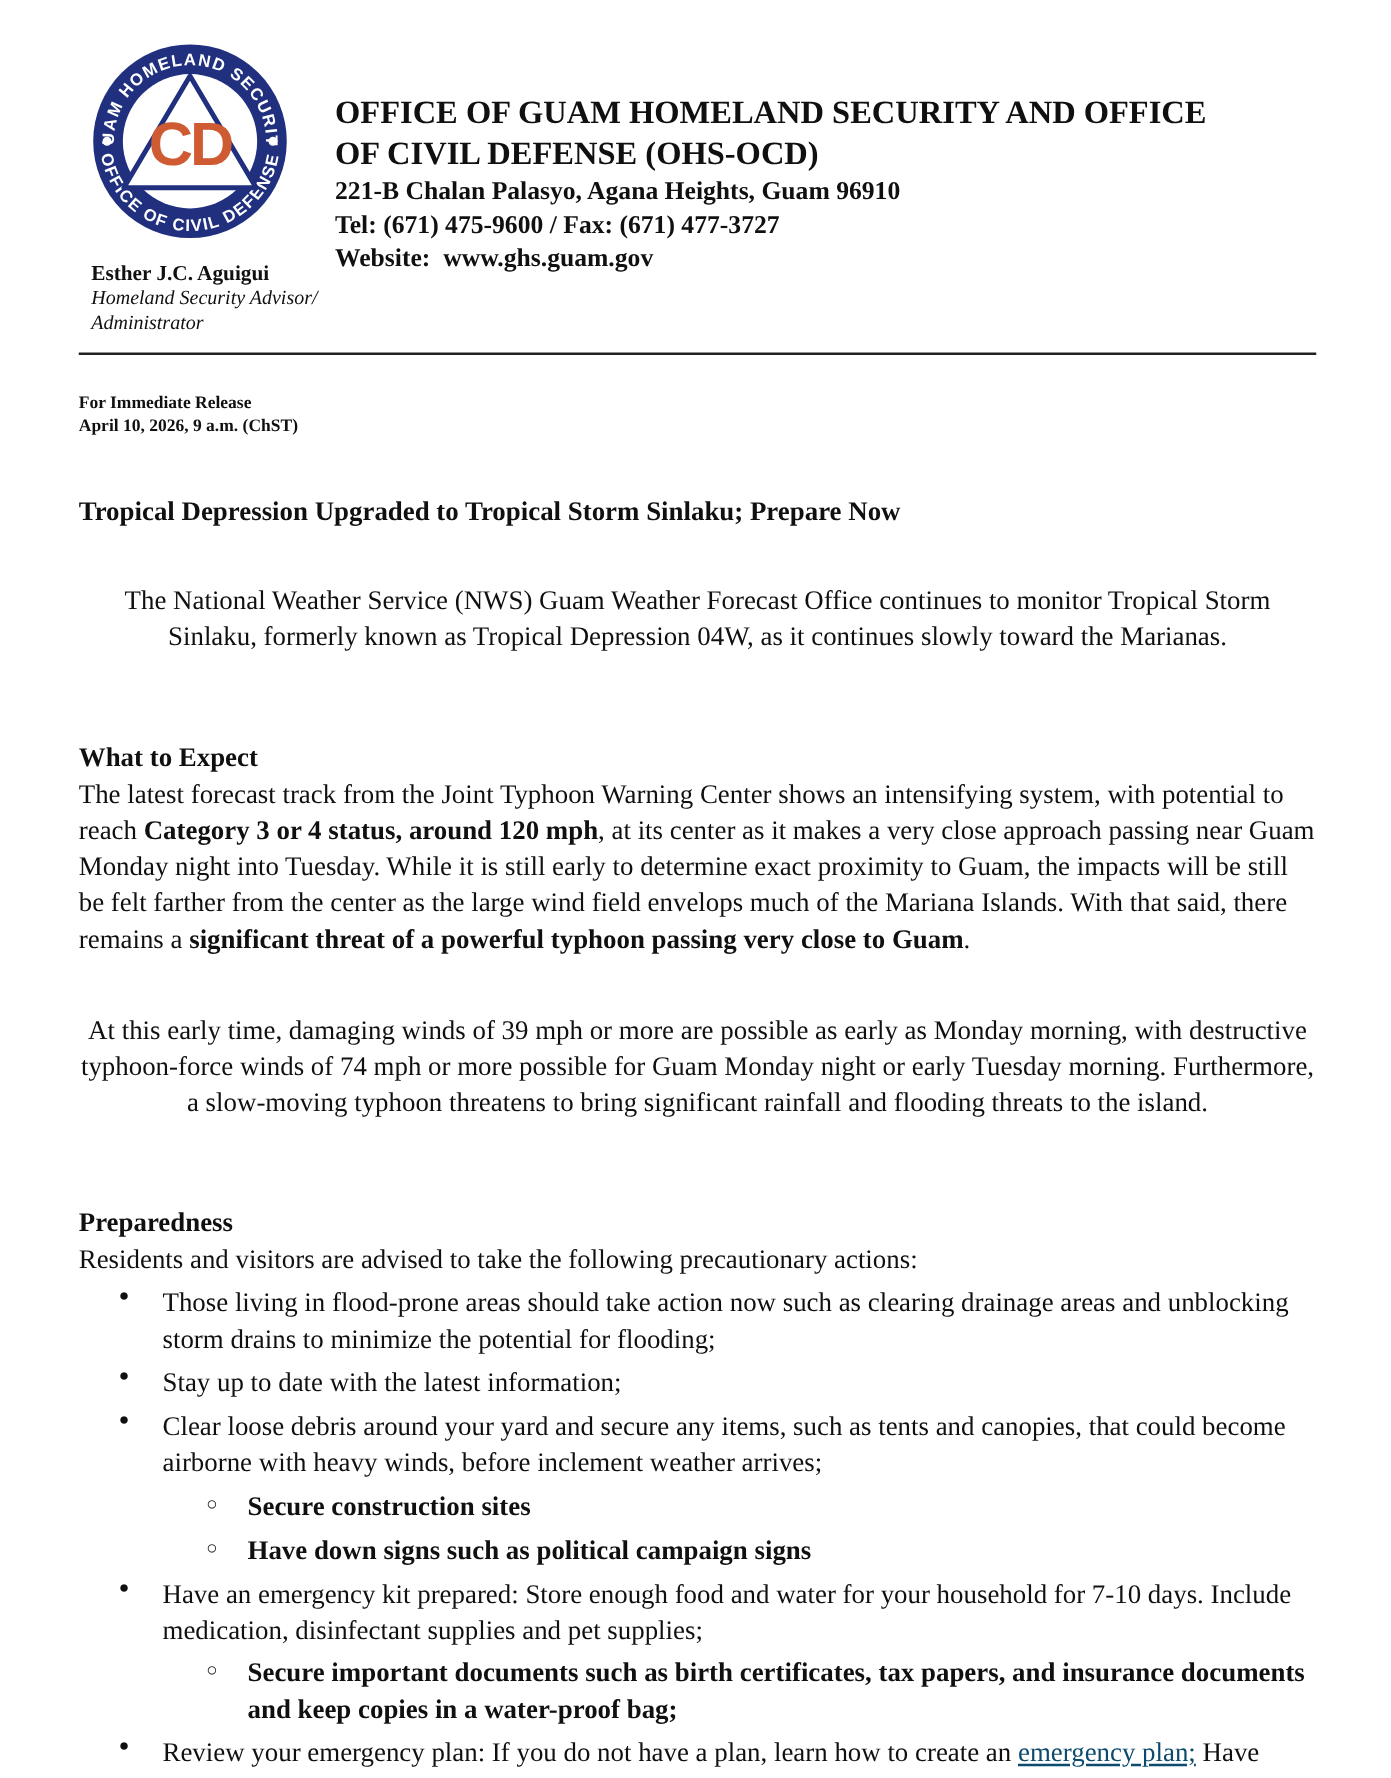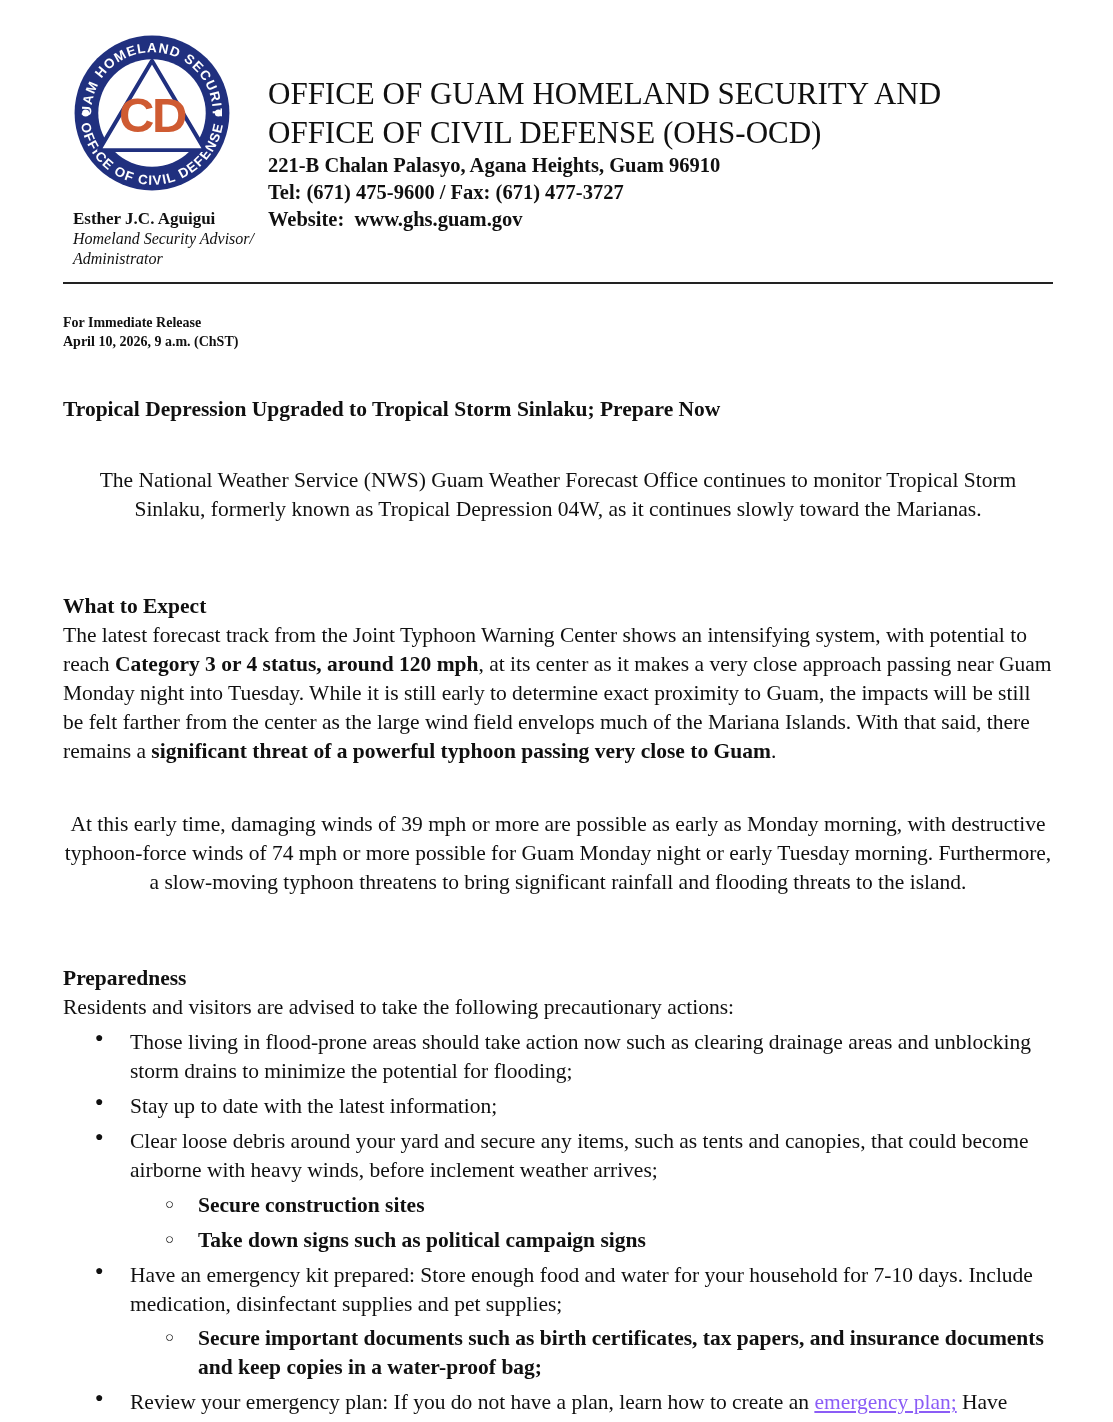--- a/index.html
+++ b/index.html
@@ -12,35 +12,35 @@
   .page { padding:34px 60px 0 63px; }
 
   
   .letterhead { display:flex; align-items:flex-start; }
   .logo-col { width:205px; flex:0 0 205px; }
   .seal { margin-left:10px; display:block; }
   .official { margin-top:10px; margin-left:10px; }
   .official-name { font-weight:bold; font-size:17px; line-height:1.25;margin-top:16px; }
   .official-title { font-style:italic; font-size:16px; line-height:1.25; }
   .agency-info { padding-top:40px; }
-  .agency-name { font-weight:normal; font-size:31px; line-height:1.26; max-width:720px; }
+  .agency-name { font-weight:bold; font-size:26px; line-height:1.26; max-width:720px; }
   .agency-line { font-weight:bold; font-size:20.5px; line-height:1.32; white-space:pre-wrap; }
   .rule { border:none; border-top:2.2px solid #222; margin:13px 0 0 0; }
 
   
   .release-block { margin-top:30px; }
   .release-line { font-weight:bold; font-size:14px; line-height:1.33; }
   .headline { font-weight:bold; font-size:21.5px; text-align:left; margin-top:46px; }
 
   
   .para { font-size:21.5px; line-height:1.345; margin-top:44px;text-align:center; }
   .para-tight { font-size:21.5px; line-height:1.345; }
   .section-head { font-weight:bold; font-size:21.5px; line-height:1.345; margin-top:68px; }
   .b { font-weight:bold; }
-  a.doc-link { color:#8b5cf6; text-decoration:underline; cursor:pointer; }
+  a.doc-link { color:#0c4a6e; text-decoration:underline; cursor:pointer; }
 
   
   .bullet-list { margin-top:2px; }
   .bullet-item { position:relative; font-size:21.5px; line-height:1.345; margin-top:6px; }
   .bullet-item.lvl1 { padding-left:67px; }
   .bullet-item.lvl1 .marker { position:absolute; left:32px; top:1px; font-size:19px; }
   .bullet-item.lvl2 { padding-left:135px; font-weight:bold; }
   .bullet-item.lvl2 .marker { position:absolute; left:102px; top:3px; font-size:15px; font-weight:normal; }
 </style>
 </head>
@@ -99,19 +99,19 @@
   <p class="para">At this early time, damaging winds of 39 mph or more are possible as early as Monday morning, with destructive typhoon-force winds of 74 mph or more possible for Guam Monday night or early Tuesday morning. Furthermore, a slow-moving typhoon threatens to bring significant rainfall and flooding threats to the island.</p>
 
   <div class="section-head">Preparedness</div>
   <p class="para-tight">Residents and visitors are advised to take the following precautionary actions:</p>
 
   <div class="bullet-list">
       <div class="bullet-item lvl1"><span class="marker" style="font-size: 14px;">●</span><span>Those living in flood-prone areas should take action now such as clearing drainage areas and unblocking storm drains to minimize the potential for flooding;</span></div>
       <div class="bullet-item lvl1"><span class="marker" style="font-size: 14px;">●</span><span>Stay up to date with the latest information;</span></div>
       <div class="bullet-item lvl1"><span class="marker" style="font-size: 14px;">●</span><span>Clear loose debris around your yard and secure any items, such as tents and canopies, that could become airborne with heavy winds, before inclement weather arrives;</span></div>
       <div class="bullet-item lvl2"><span class="marker">○</span><span class="b">Secure construction sites</span></div>
-      <div class="bullet-item lvl2"><span class="marker">○</span><span class="b">Take down signs such as political campaign signs</span></div>
+      <div class="bullet-item lvl2"><span class="marker">○</span><span class="b">Have down signs such as political campaign signs</span></div>
       <div class="bullet-item lvl1"><span class="marker" style="font-size: 14px;">●</span><span>Have an emergency kit prepared: Store enough food and water for your household for 7-10 days. Include medication, disinfectant supplies and pet supplies;</span></div>
       <div class="bullet-item lvl2"><span class="marker">○</span><span>Secure important documents such as birth certificates, tax papers, and insurance documents and keep copies in a water-proof bag;</span></div>
       <div class="bullet-item lvl1"><span class="marker" style="font-size: 14px;">●</span><span>Review your emergency plan: If you do not have a plan, learn how to create an </span><a href="#" class="doc-link">emergency plan;</a><span> Have plans for your family members and </span><a href="#" class="doc-link">pets</a><span>. If you are a </span><a href="#" class="doc-link">person with disabilities</a><span> or a caregiver for </span><a href="#" class="doc-link">elderly</a><span>, you may need to take extra steps to plan for those additional needs.</span></div>
     </div>
 
 </div>
 
 </body></html>

